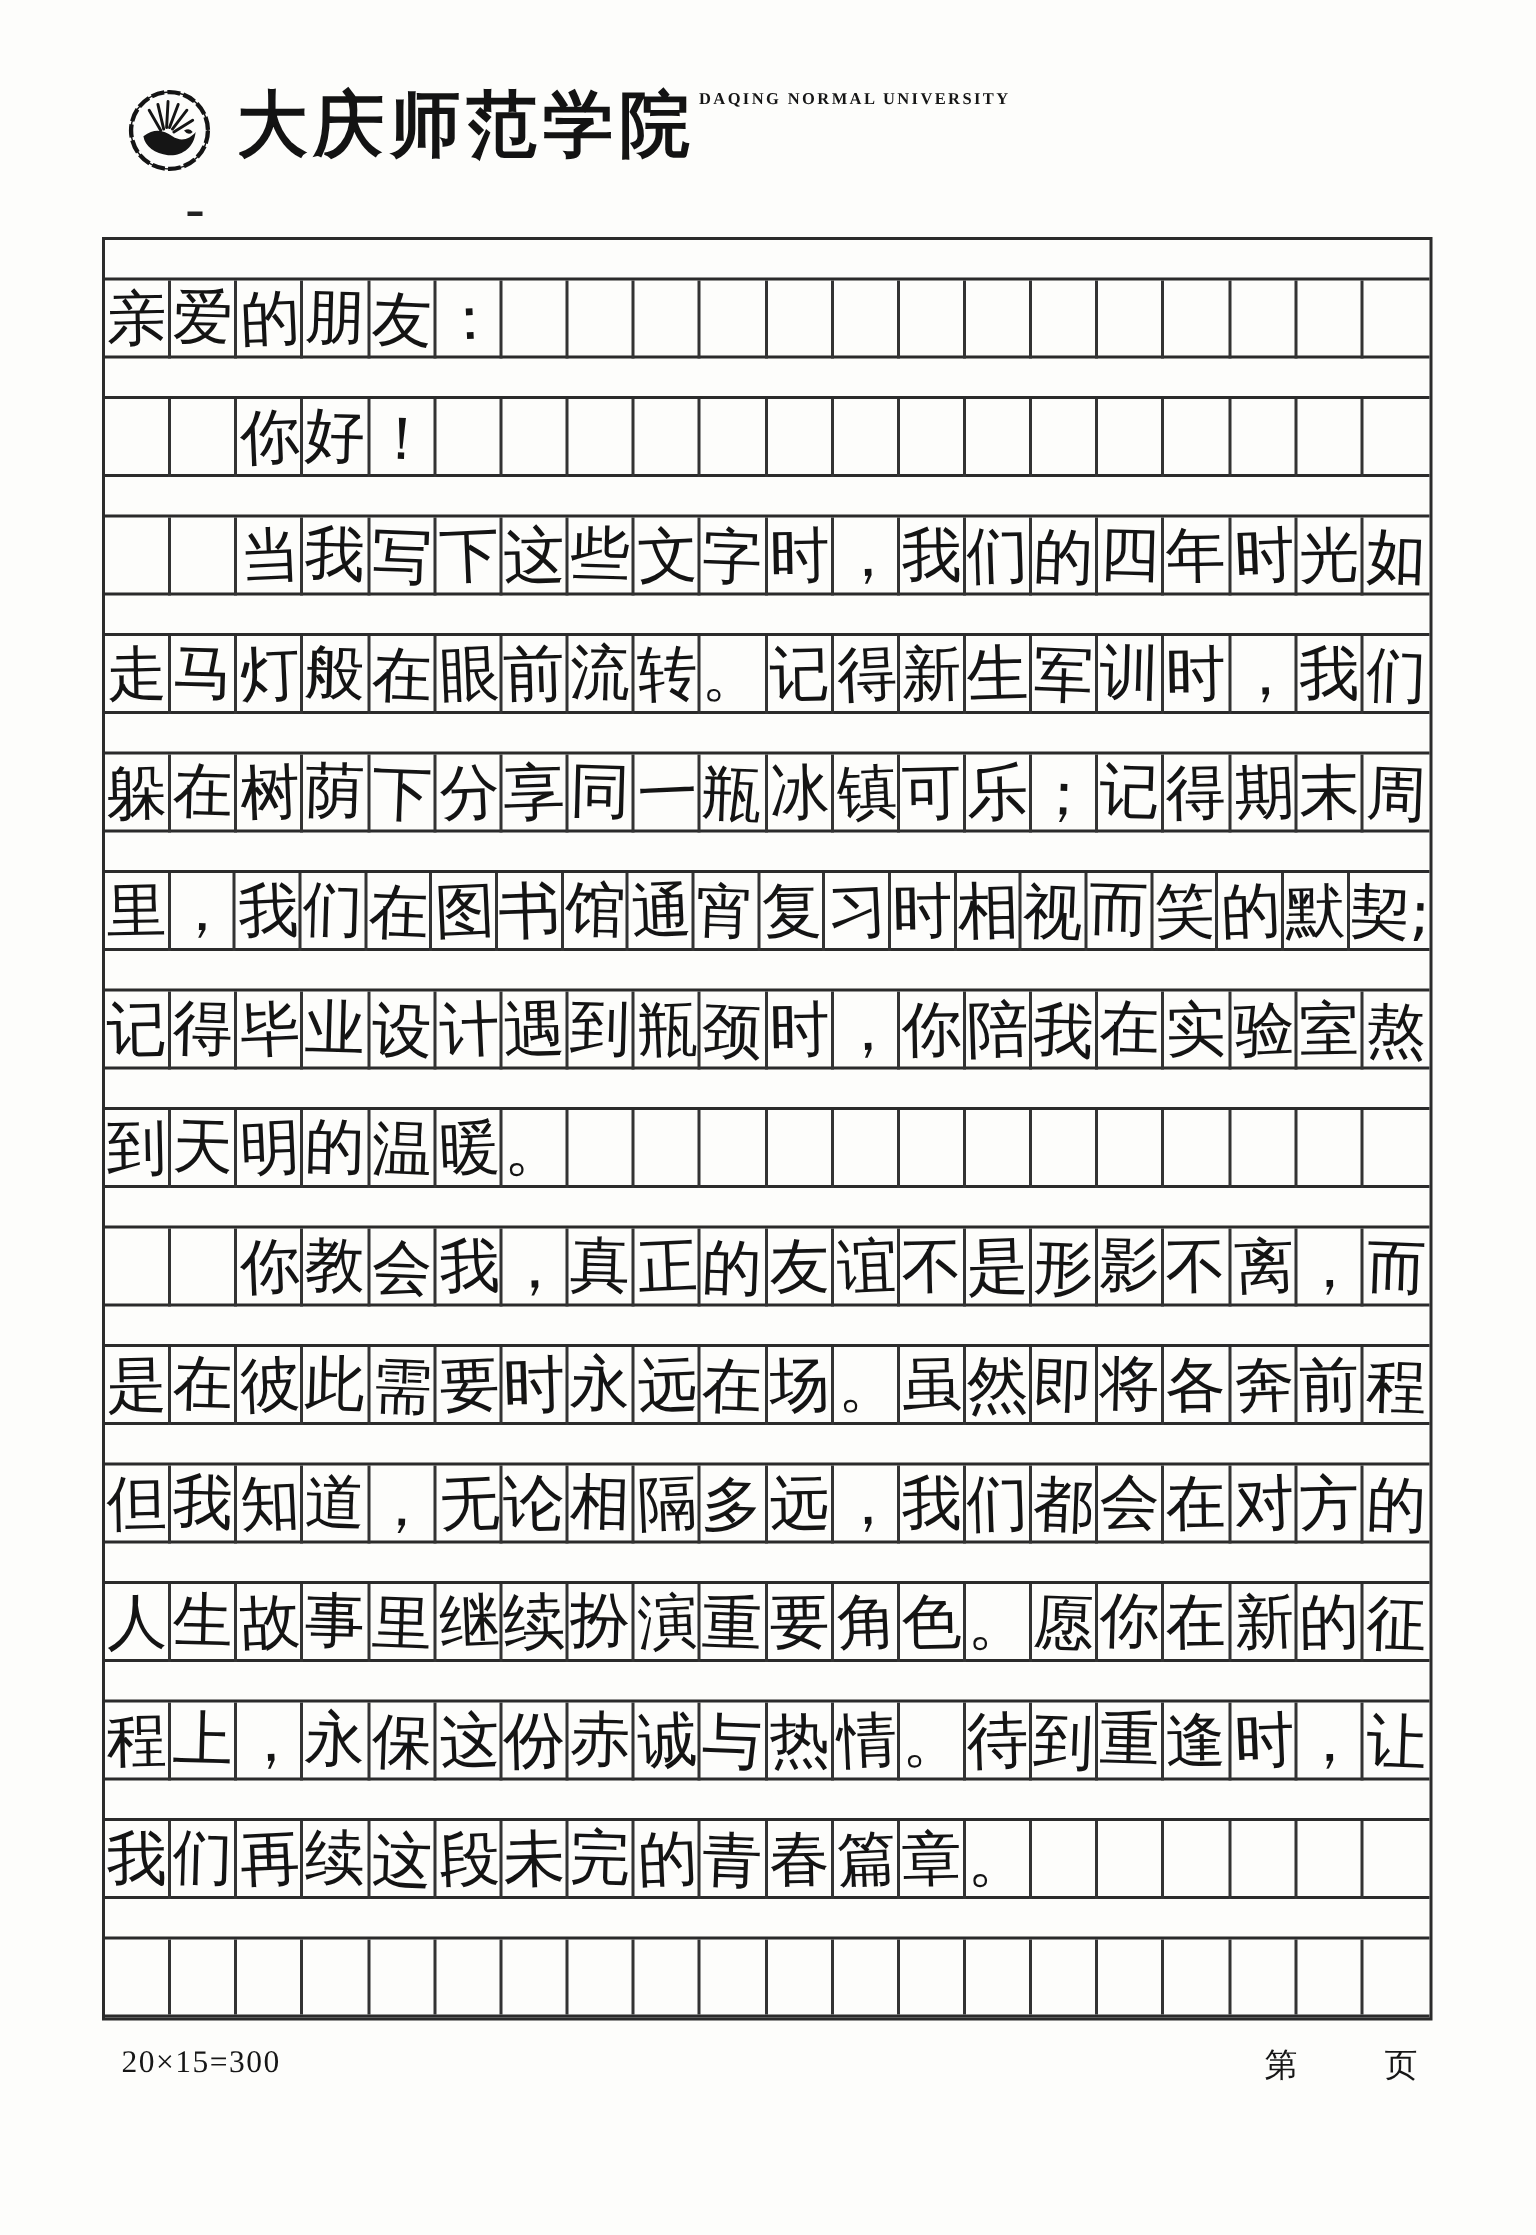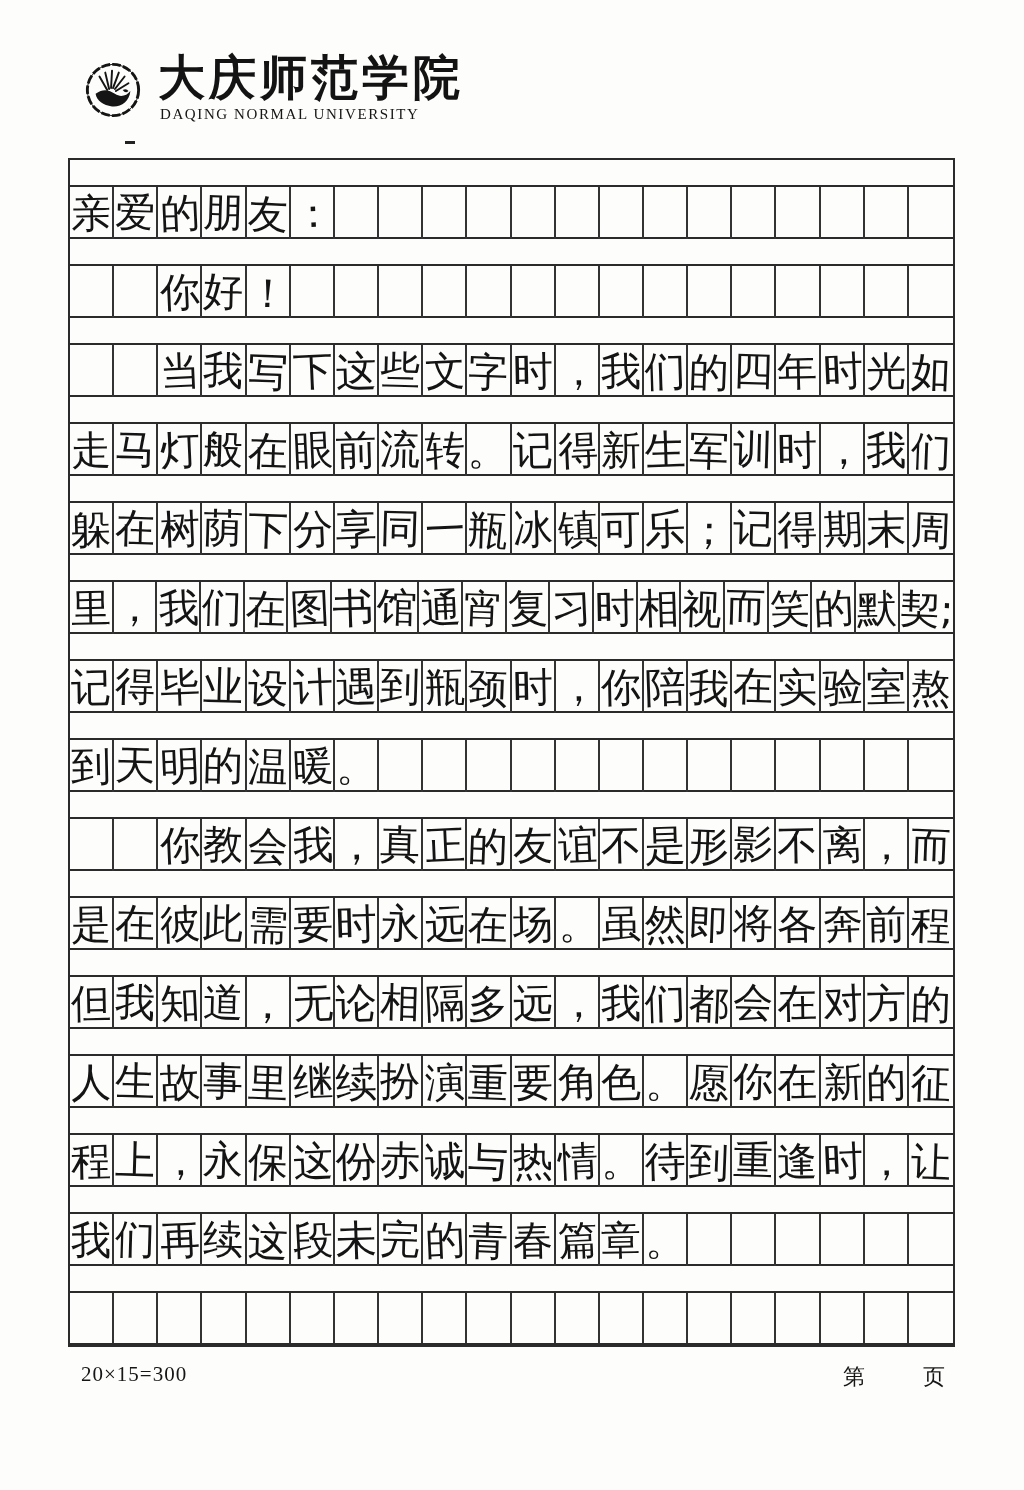--- a/index.html
+++ b/index.html
@@ -5,29 +5,29 @@
   html,body{margin:0;padding:0;}
   body{
     width:1024px;height:1490px;position:relative;
     background:#fdfdfb;
     font-family:"Liberation Sans",sans-serif;
     color:#1a1a1a;overflow:hidden;
   }
   
   .header{position:absolute;left:84px;top:52px;display:flex;align-items:center;gap:16px;}
   .logo{width:58px;height:58px;flex:0 0 auto;margin-top:6px;}
-  .titles{display:flex;flex-direction:column;}
+  .titles{display:flex;}
   .title-cn{
     font-family:"DejaVu Sans",sans-serif;font-weight:bold;
     font-size:47px;letter-spacing:4px;color:#131313;line-height:1.1;
     transform:scaleY(1.02);
   }
   .title-en{
-    font-family:"Liberation Serif",serif;font-weight:normal;
-    font-size:15px;letter-spacing:1.6px;color:#161616;margin-top:2px;margin-left:2px;
+    font-family:"Liberation Serif",serif;font-weight:bold;
+    font-size:11px;letter-spacing:1.6px;color:#161616;margin-top:2px;margin-left:2px;
   }
   .logo-dash{position:absolute;left:125px;top:141px;width:10px;height:3px;background:#222;}
   
   .sheet{
     position:absolute;left:68px;top:158px;width:887px;
     box-sizing:border-box;
     border:2.5px solid #2b2b2b;border-top-width:2px;
     background:#fdfdfb;
   }
   .band{height:25px;}

